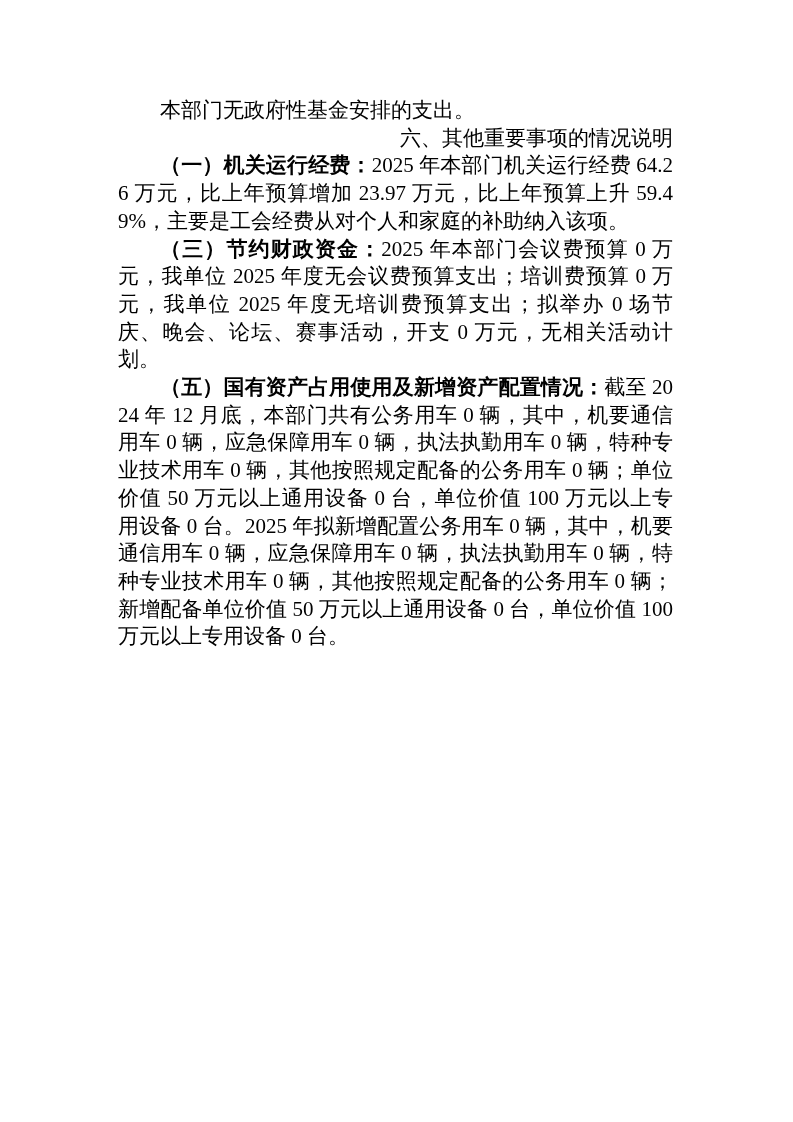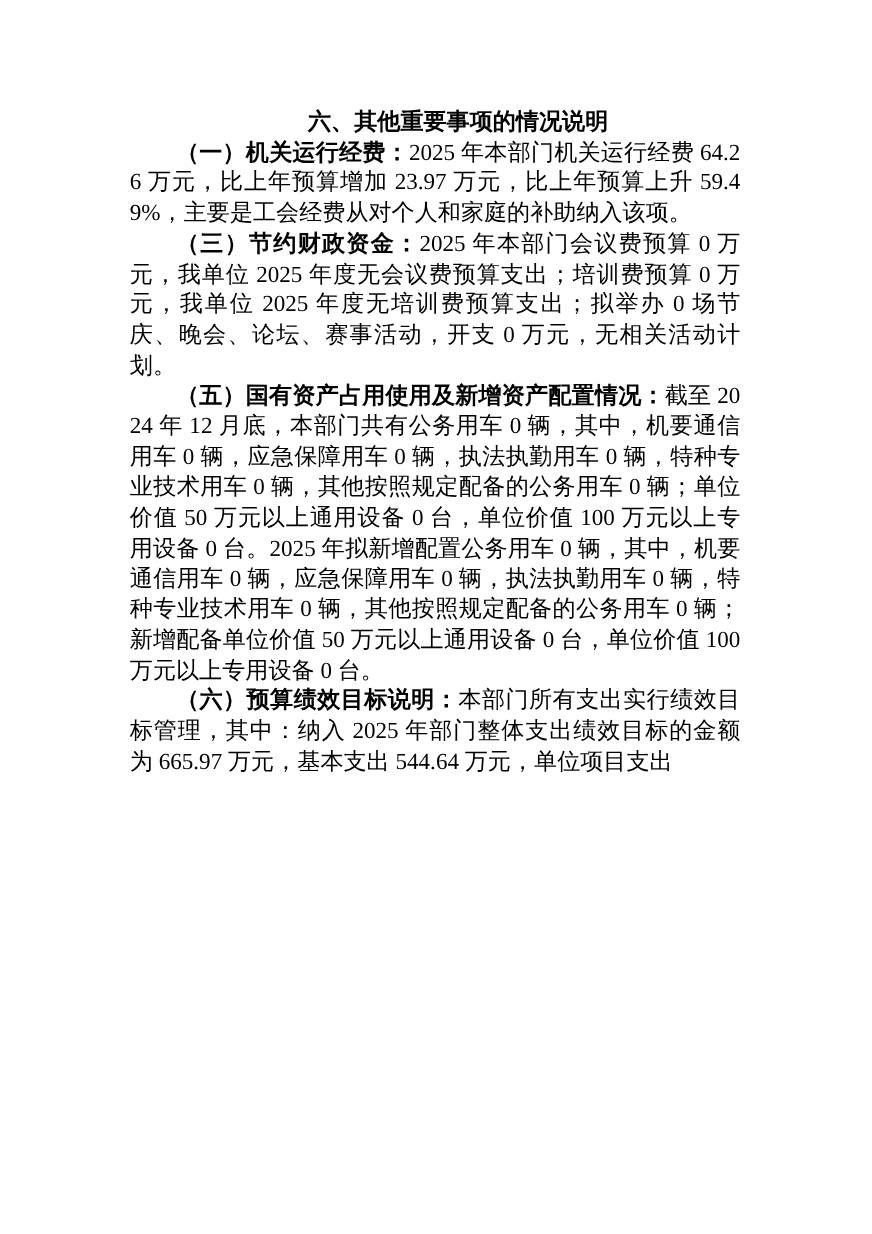--- a/index.html
+++ b/index.html
@@ -22,40 +22,40 @@
       margin: 0;
       padding: 0;
       font-size: 21px;
       line-height: 27.7px;
       text-align: justify;
       text-indent: 2em;
       color: #000000;
       word-break: break-all;
     }
     .doc-body p.heading {
-      font-weight: bold;
-      text-align: center;
+      font-weight: normal;
+      text-align: right;
     }
     .doc-body .lead {
       font-weight: bold;
     }
   </style>
 </head>
 <body>
 
 <div class="page">
   <div class="doc-body">
 
+    <p><span>本部门无政府性基金安排的支出。</span></p>
 
     <p class="heading"><span>六、其他重要事项的情况说明</span></p>
 
     <p><span class="lead">（一）机关运行经费：</span><span>2025 年本部门机关运行经费 64.26 万元，比上年预算增加 23.97 万元，比上年预算上升 59.49%，主要是工会经费从对个人和家庭的补助纳入该项。</span></p>
 
 
     <p><span class="lead">（三）节约财政资金：</span><span>2025 年本部门会议费预算 0 万元，我单位 2025 年度无会议费预算支出；培训费预算 0 万元，我单位 2025 年度无培训费预算支出；拟举办 0 场节庆、晚会、论坛、赛事活动，开支 0 万元，无相关活动计划。</span></p>
 
 
     <p><span class="lead">（五）国有资产占用使用及新增资产配置情况：</span><span>截至 2024 年 12 月底，本部门共有公务用车 0 辆，其中，机要通信用车 0 辆，应急保障用车 0 辆，执法执勤用车 0 辆，特种专业技术用车 0 辆，其他按照规定配备的公务用车 0 辆；单位价值 50 万元以上通用设备 0 台，单位价值 100 万元以上专用设备 0 台。2025 年拟新增配置公务用车 0 辆，其中，机要通信用车 0 辆，应急保障用车 0 辆，执法执勤用车 0 辆，特种专业技术用车 0 辆，其他按照规定配备的公务用车 0 辆；新增配备单位价值 50 万元以上通用设备 0 台，单位价值 100 万元以上专用设备 0 台。</span></p>
 
-    <p><span class="lead">（六）预算绩效目标说明：</span><span>本部门所有支出实行绩效目标管理，其中：纳入 2025 年部门整体支出绩效目标的金额为 665.97 万元，基本支出 544.64 万元，单位项目支出</span></p>
 
   </div>
 </div>
 
 </body></html>

